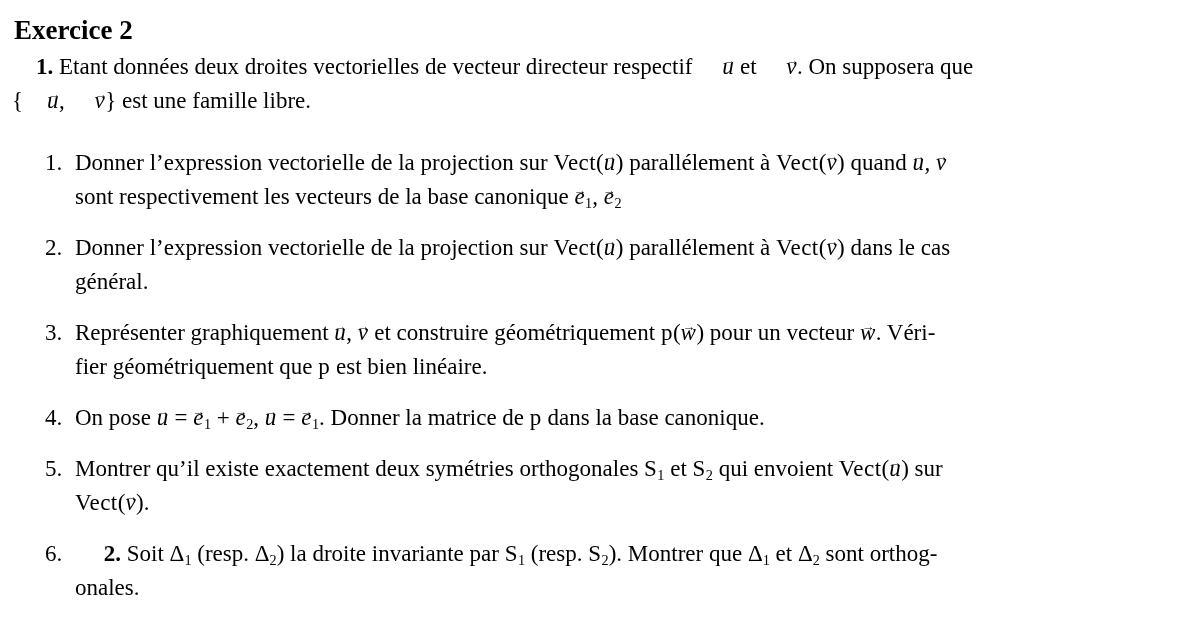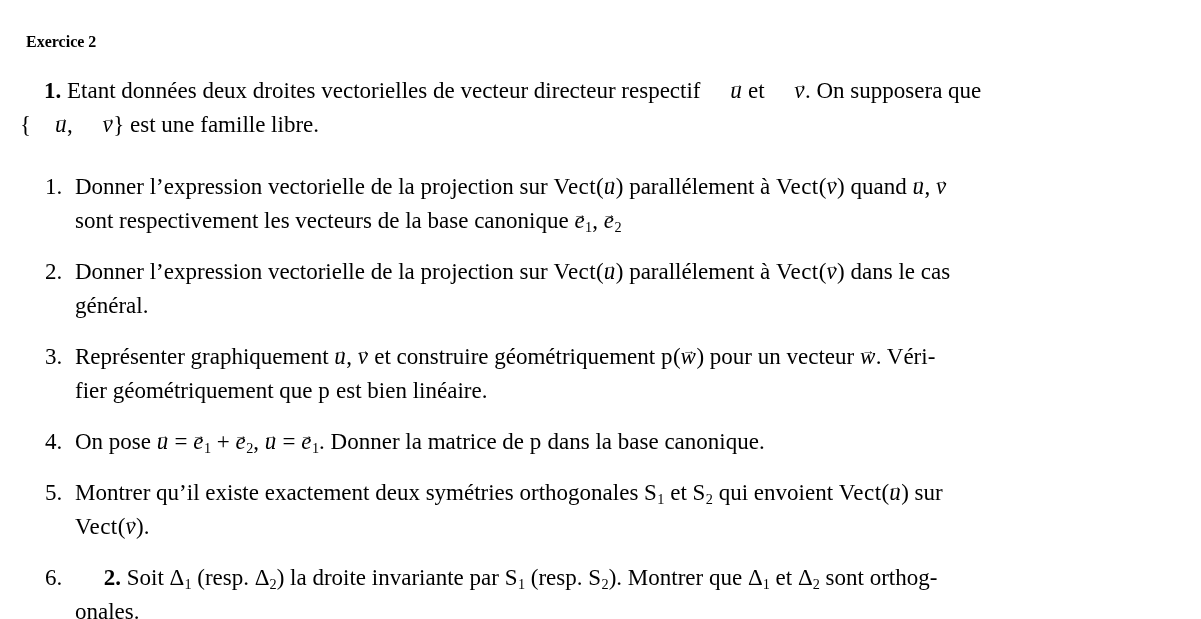--- a/index.html
+++ b/index.html
@@ -13,28 +13,28 @@
     background: #ffffff;
     color: #000000;
     font-family: "Liberation Serif", "DejaVu Serif", serif;
     font-size: 23px;
     line-height: 34px;
   }
   main.doc {
     padding: 8px 14px 0 8px;
   }
   h1.title {
-    margin: 16px;
+    margin: 4px;
     padding: 2px 0 0 2px;
-    font-size: 16px;
+    font-size: 27px;
     line-height: 32px;
     font-weight: bold;
   }
   p.intro {
-    margin: 12px;
+    margin: 4px;
     text-indent: 24px;
     font-family: Liberation Serif, serif;
   }
   ol.questions {
     list-style: none;
     margin: 28px 0 0 0;
     padding: 0;
   }
   li.question {
     position: relative;

